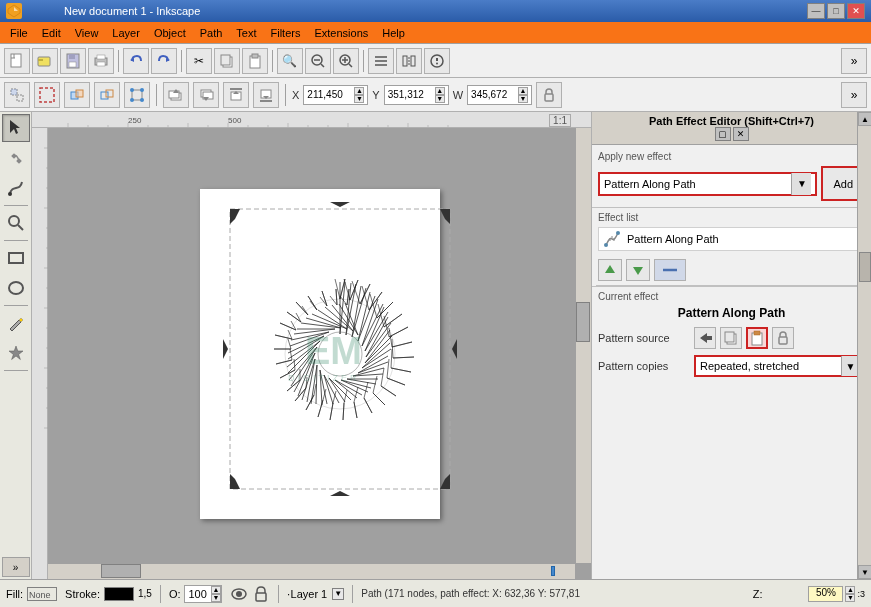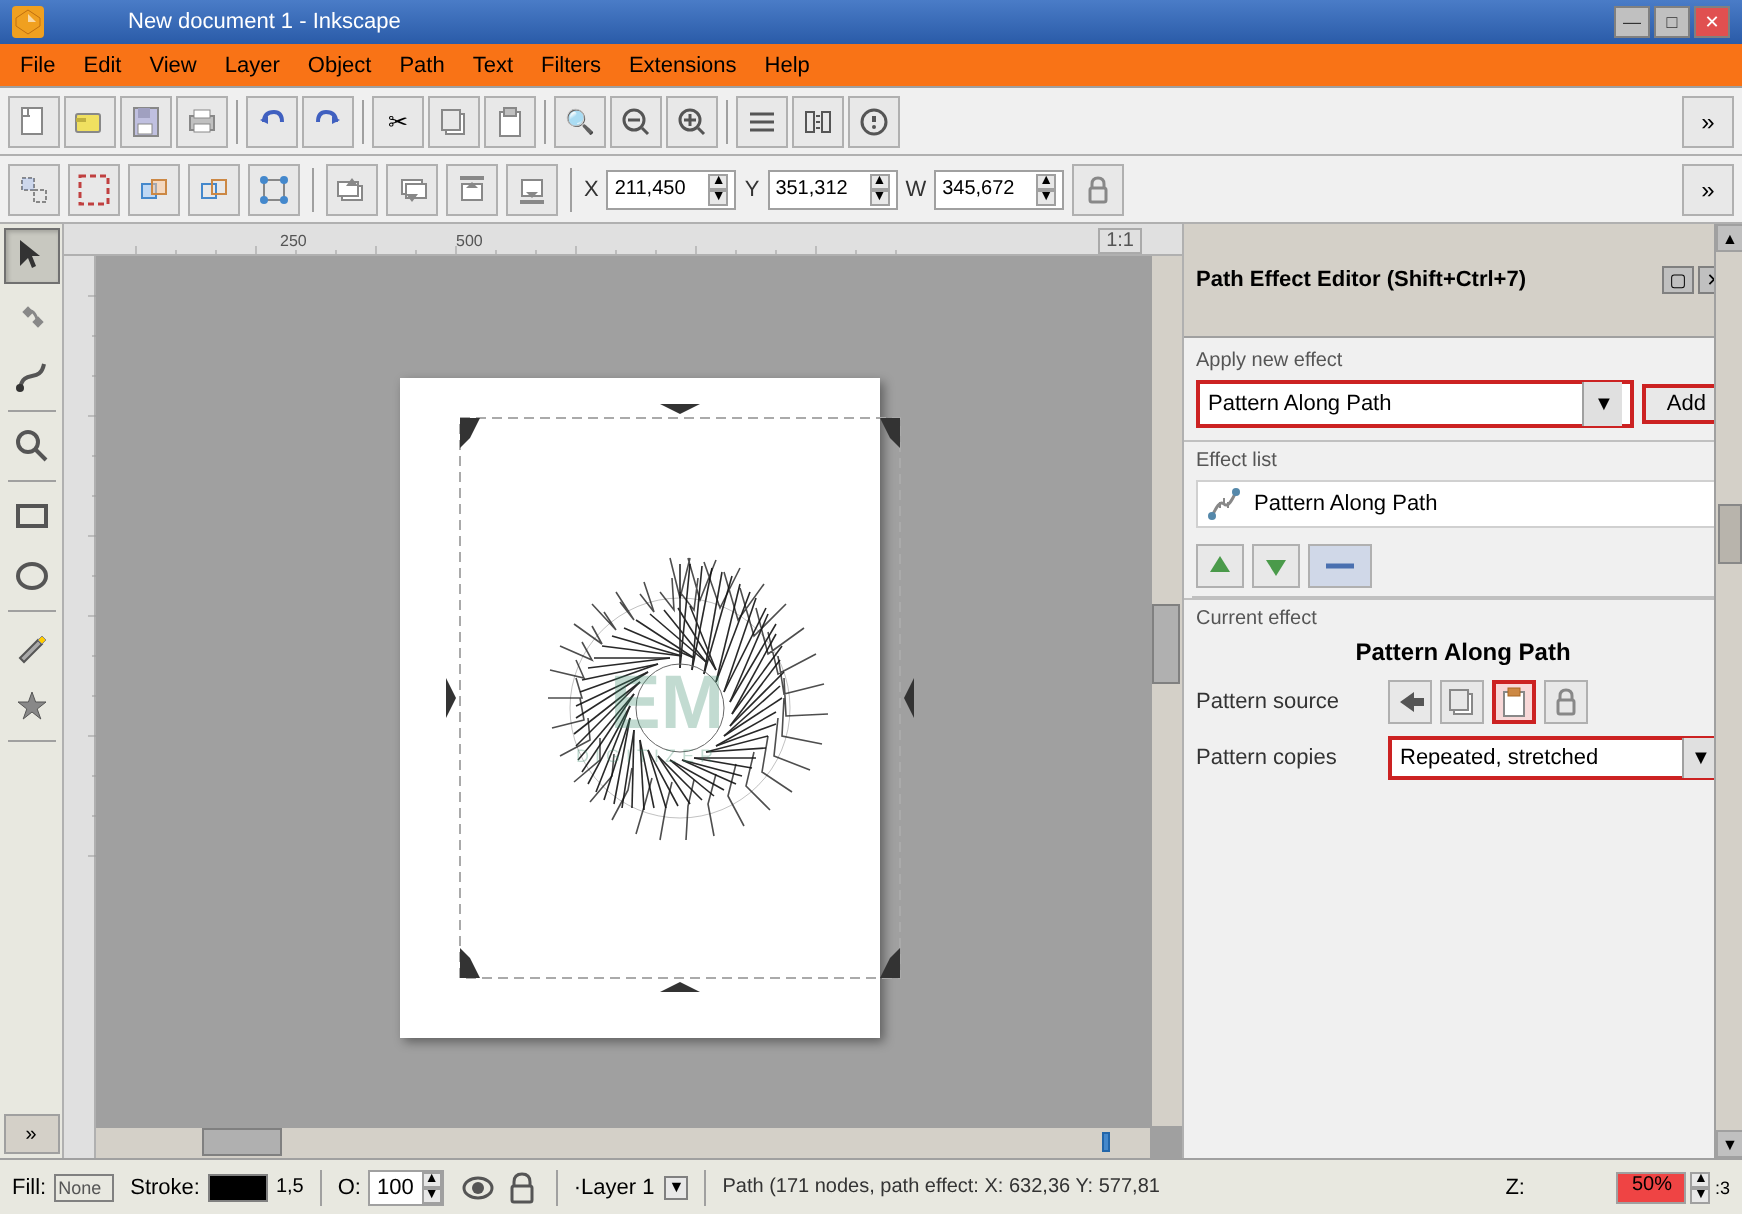--- a/index.html
+++ b/index.html
@@ -47,32 +47,32 @@
     .canvas-ruler-side { width: 16px; background: #e0e0e0; border-right: 1px solid #b0b0b0; position: absolute; top: 16px; left: 0; bottom: 0; }
     .canvas-content { position: absolute; top: 16px; left: 16px; right: 0; bottom: 0; background: #a0a0a0; display: flex; align-items: center; justify-content: center; overflow: hidden; }
     .canvas-page { width: 240px; height: 330px; background: white; position: relative; box-shadow: 2px 2px 5px rgba(0,0,0,0.4); }
     
     
     .canvas-scroll-indicator { position: absolute; right: 0; top: 0; bottom: 16px; width: 16px; background: #d4d0c8; border-left: 1px solid #a0a0a0; }
     .canvas-scroll-h { position: absolute; bottom: 0; left: 0; right: 16px; height: 16px; background: #d4d0c8; border-top: 1px solid #a0a0a0; }
     
     
     .right-panel { width: 280px; background: #f0f0f0; border-left: 1px solid #b0b0b0; display: flex; flex-direction: column; overflow: hidden; }
-    .panel-header { background: #d4d0c8; border-bottom: 1px solid #a0a0a0; padding: 21px 6px; display: flex; align-items: center; justify-content: space-between; }
+    .panel-header { background: #d4d0c8; border-bottom: 1px solid #a0a0a0; padding: 3px 6px; display: flex; align-items: center; justify-content: space-between; flex-direction: column; }
     .panel-title { font-size: 11px; font-weight: bold; color: #000; }
     .panel-controls { display: flex; gap: 2px; }
     .panel-btn { width: 16px; height: 14px; background: #c0c0c0; border: 1px solid #808080; font-size: 9px; display: flex; align-items: center; justify-content: center; cursor: pointer; }
     
     
     .section { padding: 6px; }
     .section-title { font-size: 10px; color: #555; margin-bottom: 4px; }
     .effect-row { display: flex; gap: 4px; align-items: center; }
     .effect-dropdown { flex: 1; height: 24px; border: 2px solid #cc2222; background: white; display: flex; align-items: center; justify-content: space-between; padding: 0 4px; font-size: 11px; cursor: pointer; }
     .dropdown-arrow { width: 20px; height: 22px; background: #e0e0e0; border-left: 1px solid #a0a0a0; display: flex; align-items: center; justify-content: center; font-size: 10px; }
-    .add-btn { height: 20px; padding: 0 10px; background: #e8e8e8; border: 2px solid #cc2222; font-size: 11px; cursor: pointer; font-weight: normal; display: flex; align-items: center; }
+    .add-btn { height: 35px; padding: 0 10px; background: #e8e8e8; border: 2px solid #cc2222; font-size: 11px; cursor: pointer; font-weight: normal; display: flex; align-items: center; }
     
     
     .effect-list-section { border-top: 1px solid #c0c0c0; padding: 4px 6px; }
     .effect-list-title { font-size: 10px; color: #555; margin-bottom: 4px; }
     .effect-list-item { display: flex; align-items: center; gap: 6px; padding: 2px 4px; background: white; border: 1px solid #d0d0d0; }
     .effect-icon { width: 18px; height: 18px; display: flex; align-items: center; justify-content: center; }
     .effect-name { font-size: 11px; }
     
     
     .effect-list-actions { display: flex; gap: 4px; padding: 4px 6px; align-items: center; }
@@ -97,21 +97,21 @@
     
     
     .status-bar { background: #e8e8e0; border-top: 1px solid #a0a0a0; height: 28px; display: flex; align-items: center; padding: 0 6px; gap: 8px; font-size: 11px; }
     .status-fill { display: flex; align-items: center; gap: 4px; }
     .fill-box { width: 30px; height: 14px; background: none; border: 1px solid #808080; }
     .stroke-box { width: 30px; height: 14px; background: black; }
     .status-sep { width: 1px; height: 18px; background: #a0a0a0; }
     .status-opacity { display: flex; align-items: center; gap: 3px; }
     .status-text { flex: 1; font-size: 10px; color: #333; }
     .zoom-level { display: flex; align-items: center; gap: 2px; }
-    .zoom-input { width: 35px; height: 16px; border: 1px solid #a0a0a0; background: #ef4444; text-align: center; font-size: 10px; margin-left: 44px; }
+    .zoom-input { width: 35px; height: 16px; border: 1px solid #a0a0a0; background: #fef9c3; text-align: center; font-size: 10px; margin-left: 44px; }
   </style>
 </head>
 <body>
 
 <div class="title-bar">
   <div class="title-bar-left">
     <div class="title-bar-icon">
       <svg width="14" height="14" viewBox="0 0 14 14">
         <polygon points="7,1 13,5 13,9 7,13 1,9 1,5" fill="#f0a020" stroke="#c07010" stroke-width="0.5"></polygon>
         <polygon points="7,3 7,7 11,7" fill="white" opacity="0.6"></polygon>
@@ -393,21 +393,21 @@
         </svg>
     </div>
     <div class="tool-sep"></div>
     <div class="tool-expand">»</div>
   </div>
 
   <div class="canvas-area" style="position:relative;">
 
     <div class="canvas-ruler-top">
       <div style="position:absolute;left:16px;right:0;display:flex;height:100%;align-items:flex-end;">
-        <div style="position:absolute;left:92px;bottom:1px;font-size:8px;color:#555;">250</div>
+        <div style="position:absolute;left:80px;bottom:1px;font-size:8px;color:#555;">250</div>
         <div style="position:absolute;left:180px;bottom:1px;font-size:8px;color:#555;">500</div>
 
         <svg width="100%" height="16" style="position:absolute;left:0;top:0;">
           <g stroke="#999" stroke-width="0.5">
             <line x1="20" y1="12" x2="20" y2="16"></line>
             <line x1="40" y1="14" x2="40" y2="16"></line>
             <line x1="60" y1="14" x2="60" y2="16"></line>
             <line x1="80" y1="12" x2="80" y2="16"></line>
             <line x1="100" y1="14" x2="100" y2="16"></line>
             <line x1="120" y1="14" x2="120" y2="16"></line>

